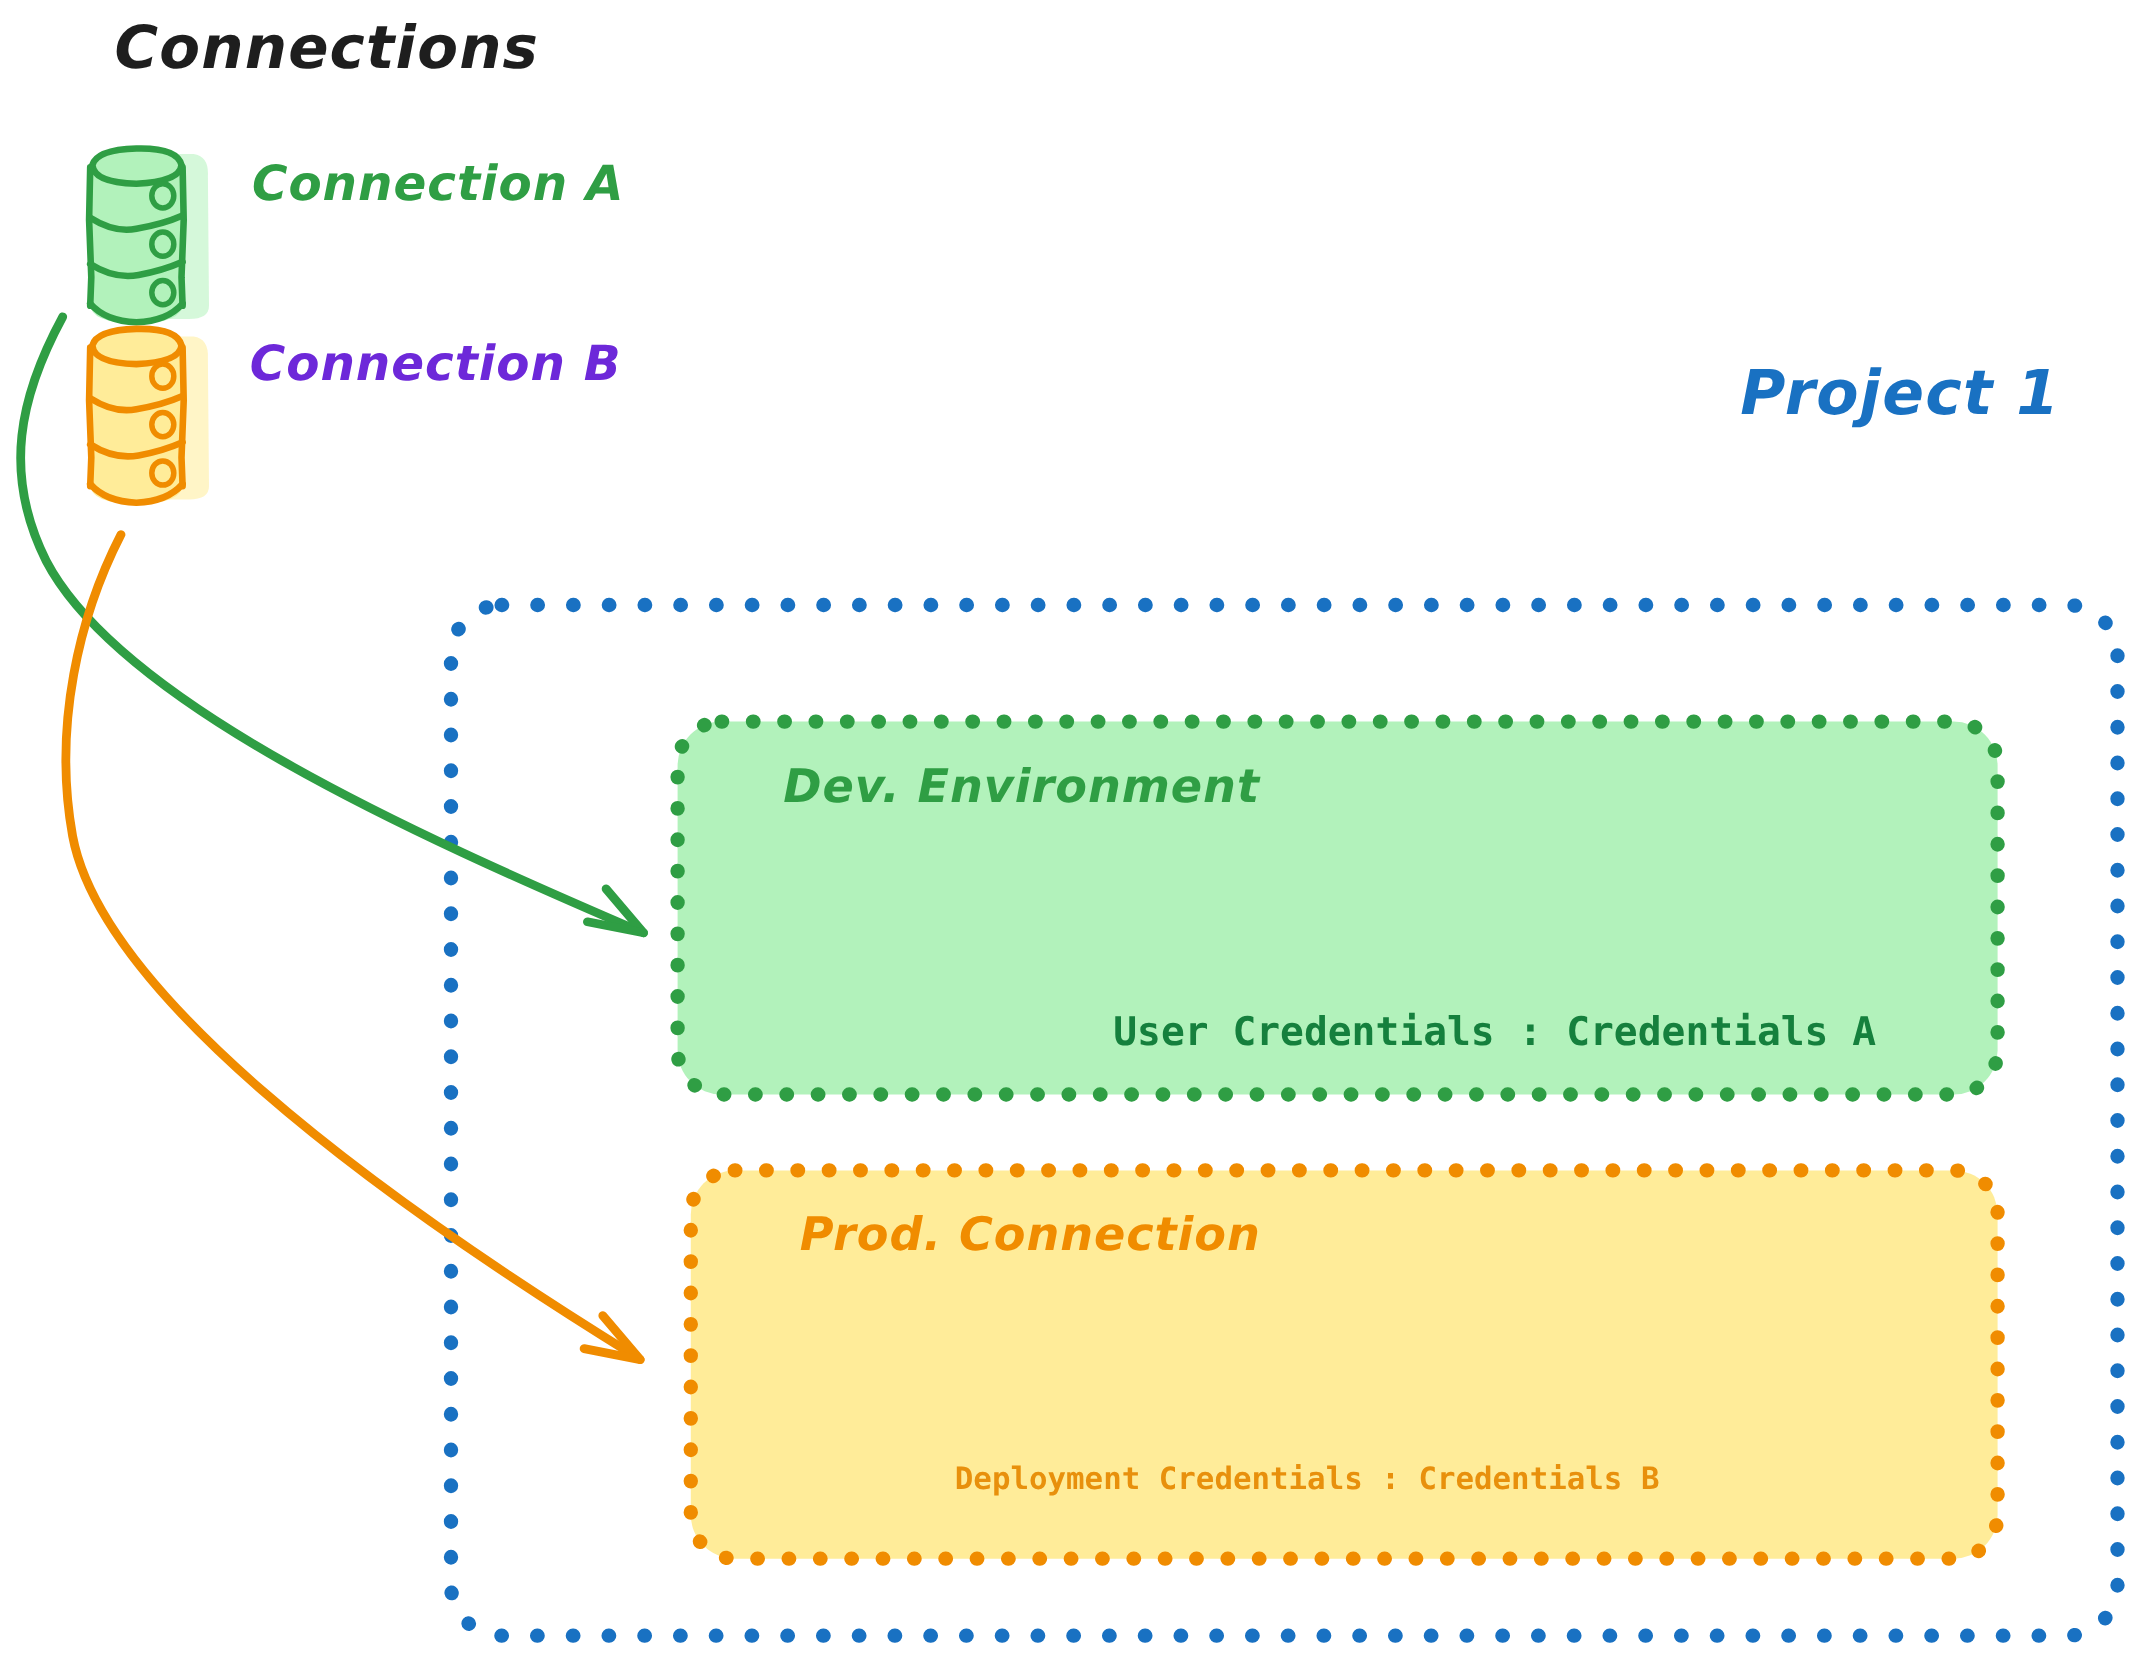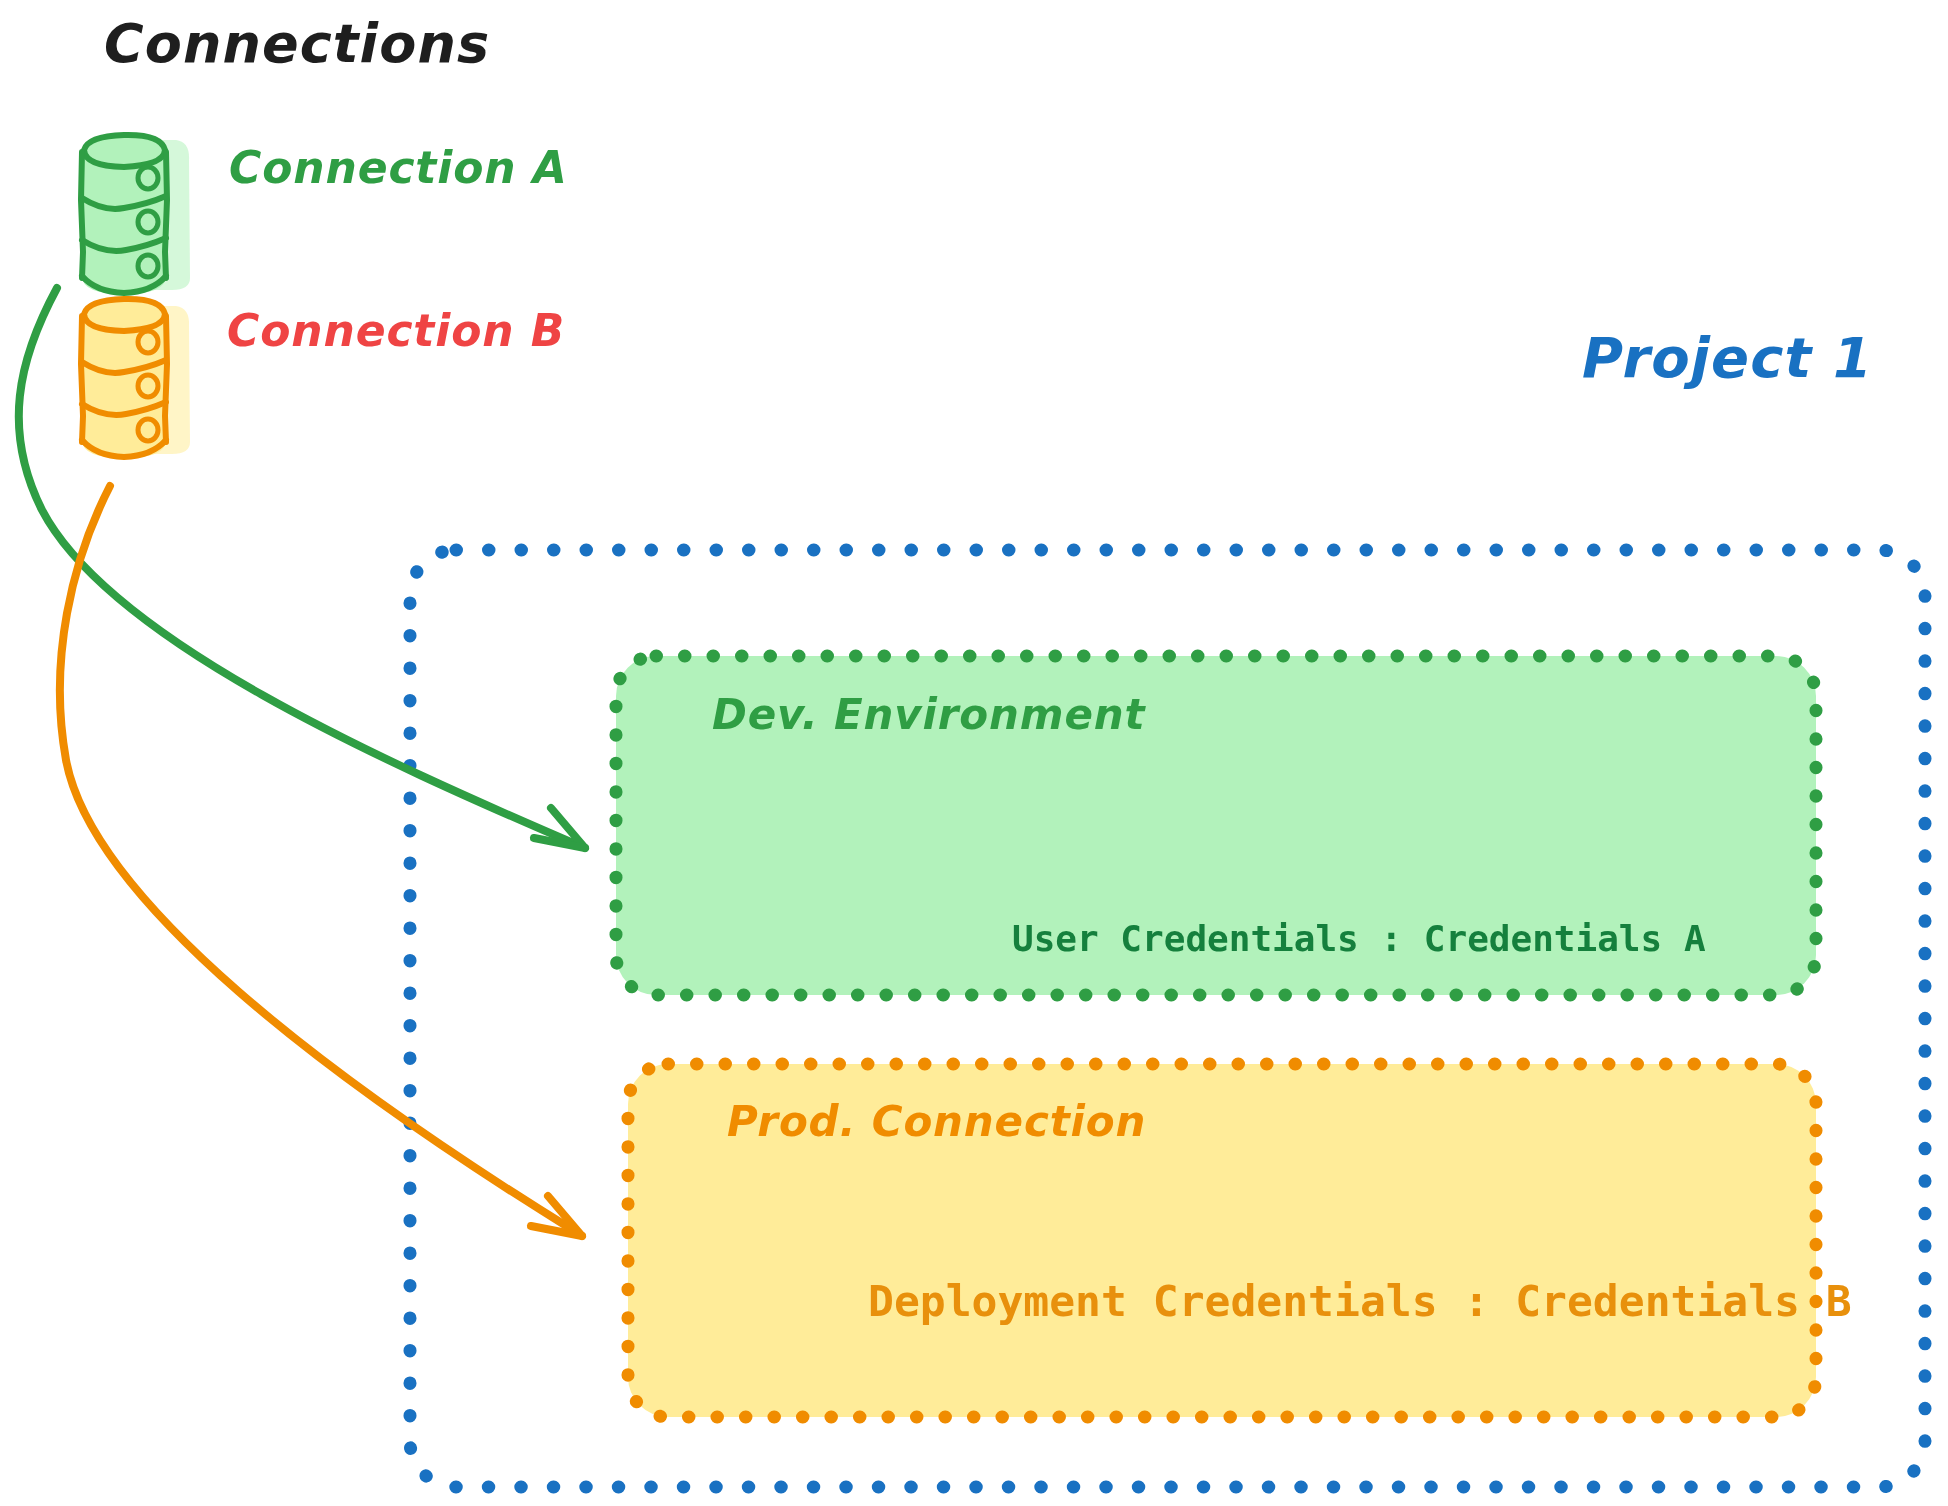--- a/index.html
+++ b/index.html
@@ -50,21 +50,21 @@
     top: 142px;
     font-size: 44px;
     color: #2f9e44;
     font-style: italic;
     text-align: right;
   }
   #label-connection-b {
     left: 183px;
     top: 305px;
     font-size: 44px;
-    color: #ef4444;
+    color: #6d28d9;
     font-style: italic;
   }
   #label-project-1 {
     left: 1538px;
     top: 325px;
     font-size: 56px;
     color: #1971c2;
     font-style: italic;
     text-align: center;
   }
@@ -83,22 +83,22 @@
     font-style: italic;
   }
   #label-dev-creds {
     left: 1012px;
     top: 918px;
     font-size: 36px;
     color: #15803d;
   }
   #label-prod-creds {
     left: 868px;
-    top: 1276px;
-    font-size: 43px;
+    top: 1328px;
+    font-size: 28px;
     color: #e8900c;
   }
 </style>
 </head>
 <body>
 
 <div id="canvas">
 
   <svg class="layer" viewBox="0 0 1948 1506">
 

